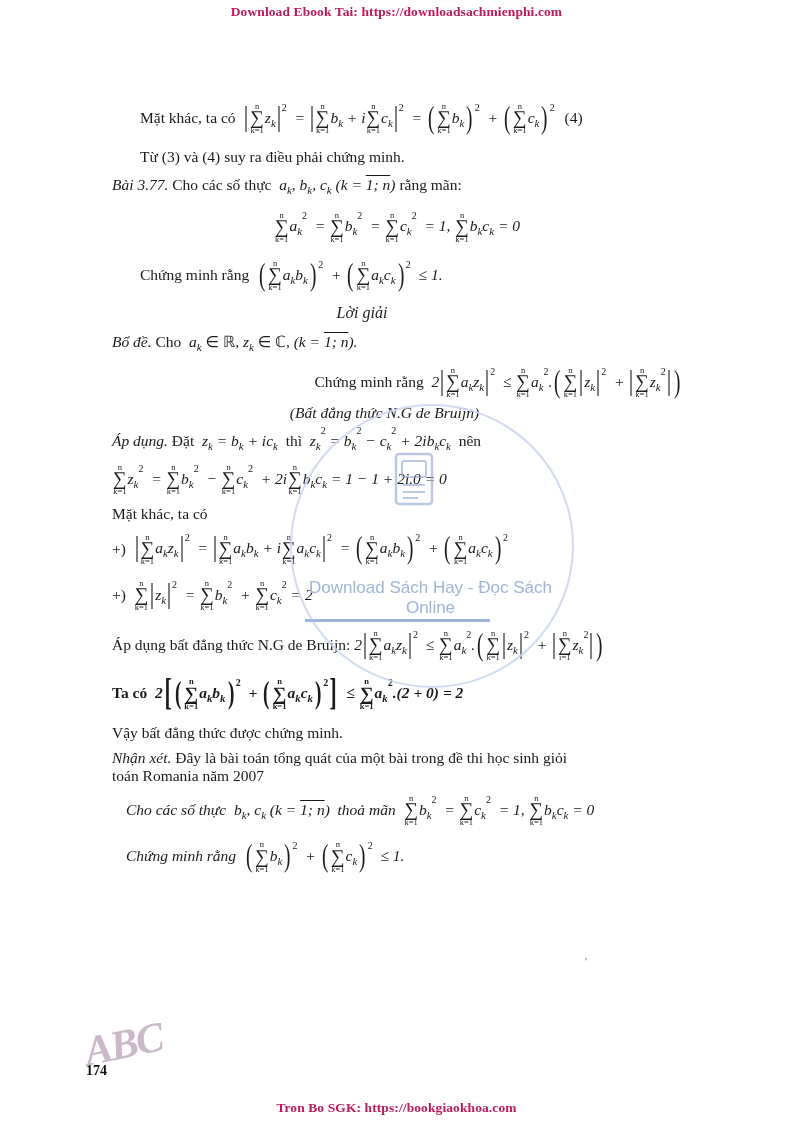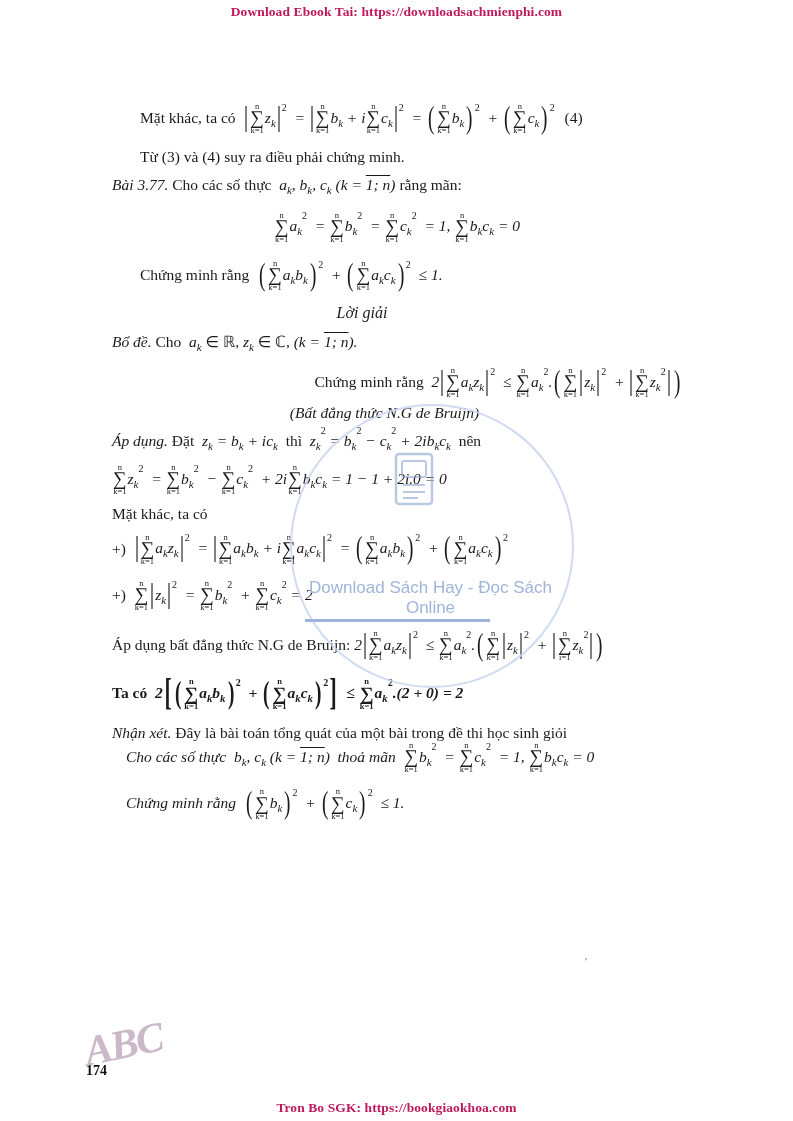--- a/index.html
+++ b/index.html
@@ -450,25 +450,27 @@
             <span class="lim">k=1</span>
           </span>a<sub>k</sub>c<sub>k</sub><span class="pbig">)</span><span class="expo2">2</span><span class="pbig" style="transform:scale(0.7,1.25)">]</span>
         &nbsp;≤&nbsp;<span class="sum">
             <span class="lim">n</span>
             <span class="sig">∑</span>
             <span class="lim">k=1</span>
           </span>a<sub>k</sub><span class="expo2">2</span>.(2 + 0) = 2
       </span>
     </div>
 
+    <div class="block line" style="margin-bottom:10px;">Vậy bất đẳng thức được chứng minh.</div>
 
     <div class="block line" style="margin-bottom:2px;">
       <span class="bital">Nhận xét.</span>
       <span>Đây là bài toán tổng quát của một bài trong đề thi học sinh giỏi</span>
     </div>
+    <div class="block line" style="margin-bottom:12px; padding-left:0;">toán Romania năm 2007</div>
 
     <div class="block line ital" style="margin-bottom:14px; padding-left:14px;">
       <span>Cho các số thực</span>
       <span class="math">&nbsp;b<sub>k</sub>, c<sub>k</sub> (k = <span style="text-decoration:overline">1; n</span>)&nbsp;</span>
       <span>thoả mãn</span>
       <span class="math">
         &nbsp;<span class="sum">
             <span class="lim">n</span>
             <span class="sig">∑</span>
             <span class="lim">k=1</span>

